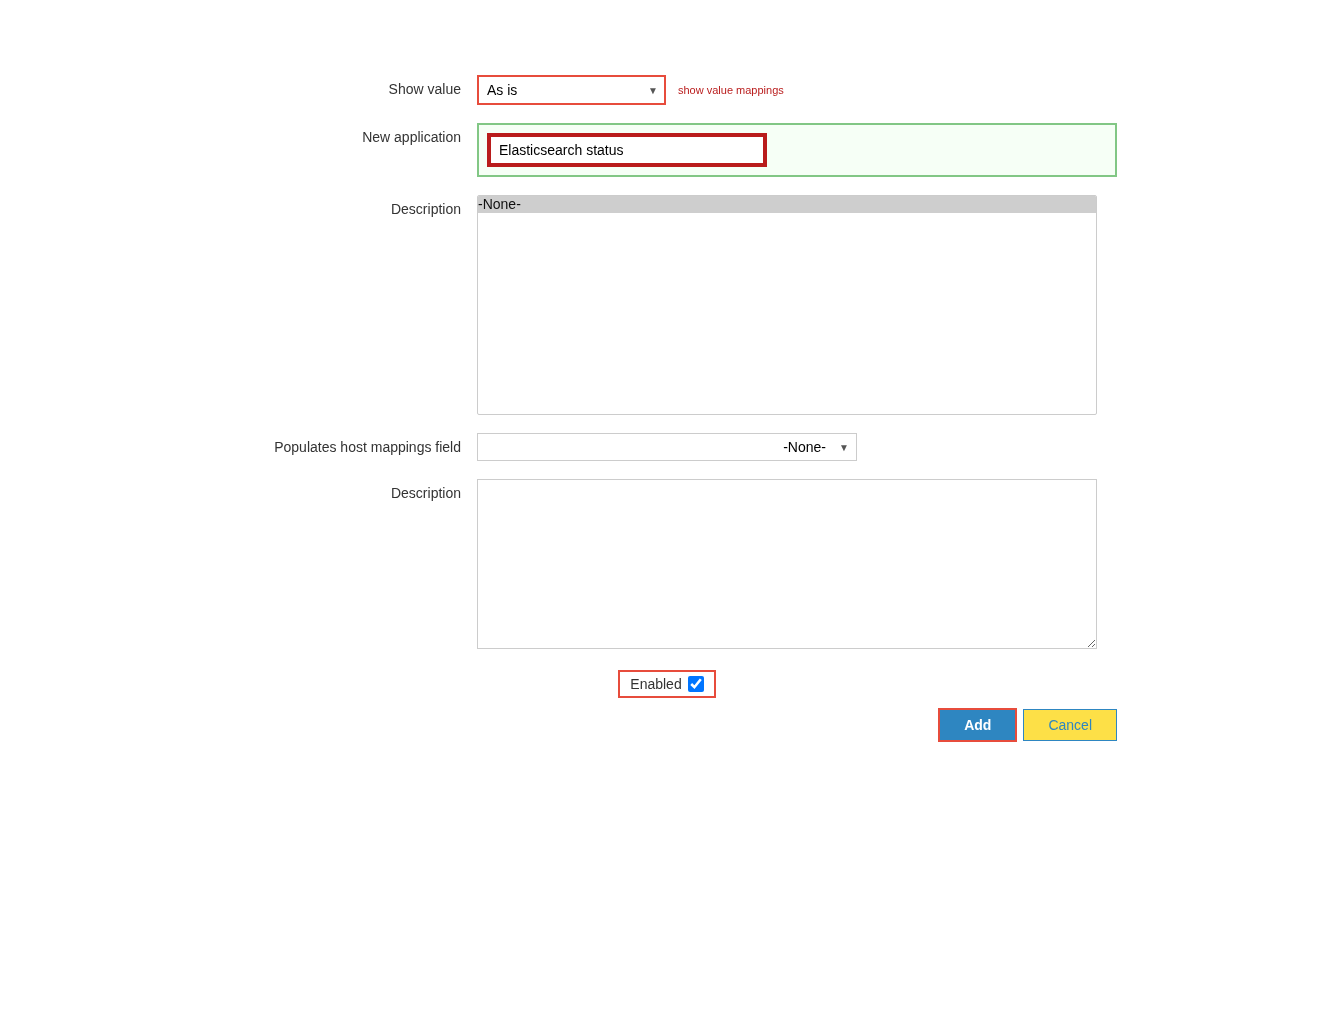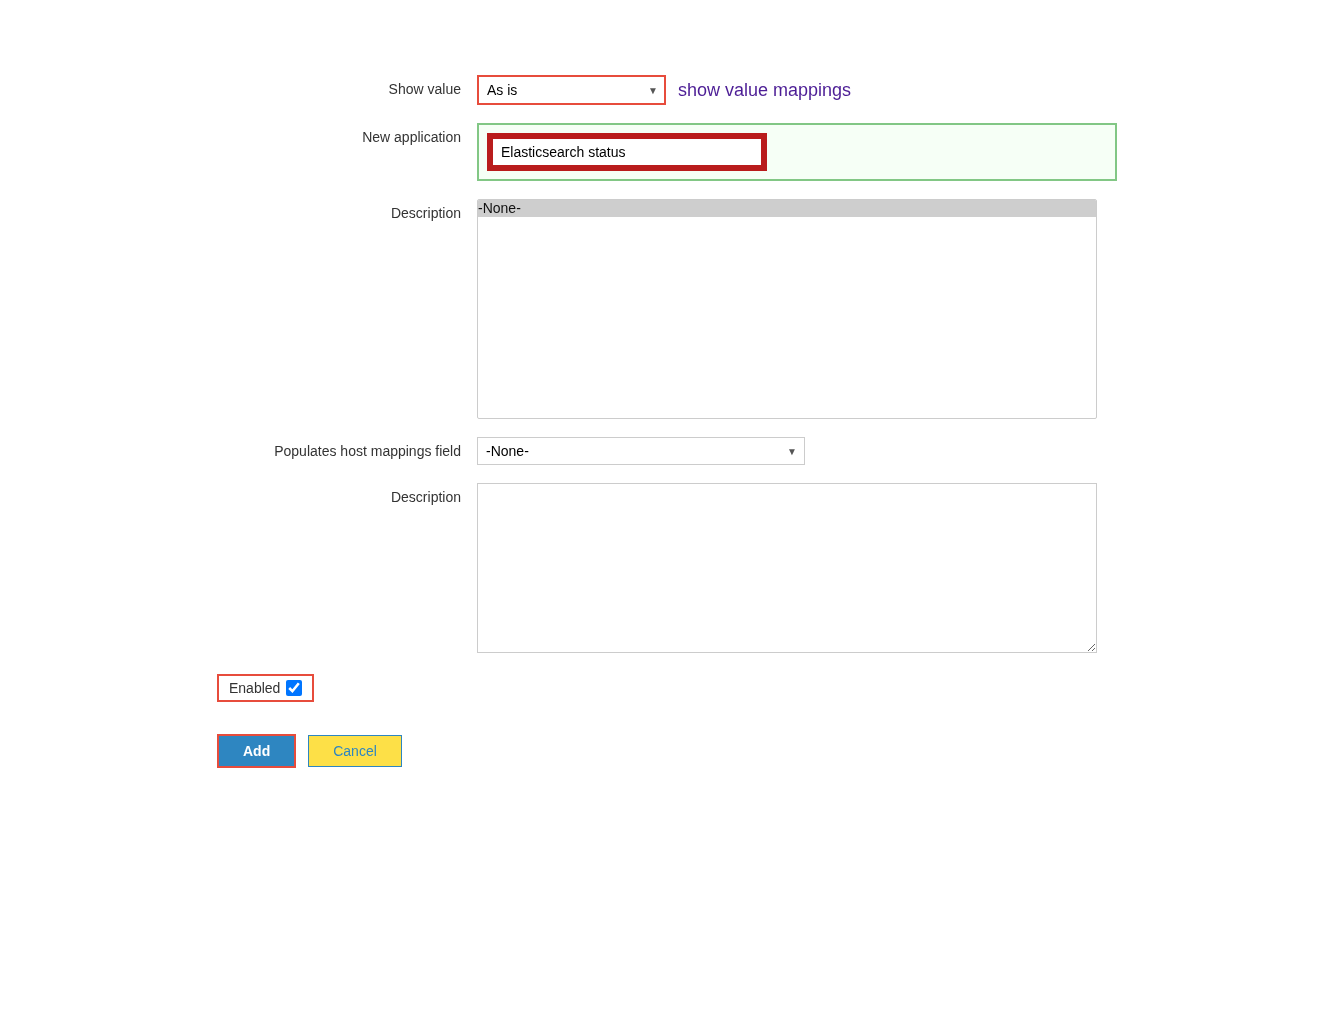--- a/index.html
+++ b/index.html
@@ -71,36 +71,36 @@
       position: absolute;
       right: 8px;
       top: 50%;
       transform: translateY(-50%);
       pointer-events: none;
       font-size: 10px;
       color: #555;
     }
 
     .show-value-mappings-link {
-      color: #4c1d95;
+      color: #b91c1c;
       text-decoration: none;
-      font-size: 18px;
+      font-size: 11px;
     }
 
     
     .new-application-wrapper {
       border: 2px solid #82c785;
       background: #f6fff6;
       padding: 8px;
       display: inline-block;
       width: 100%;
     }
 
     .new-application-input {
-      border: 6px solid #b91c1c;
+      border: 4px solid #b91c1c;
       padding: 5px 8px;
       font-size: 14px;
       width: 280px;
       outline: none;
     }
 
     
     .applications-listbox {
       width: 620px;
       height: 220px;
@@ -116,23 +116,24 @@
       display: inline-block;
     }
 
     .populates-select {
       appearance: none;
       -webkit-appearance: none;
       border: 1px solid #ccc;
       padding: 5px 30px 5px 8px;
       font-size: 14px;
       background: #fff;
-      width: 328px;
-      cursor: pointer;
-      outline: none;
+      width: 380px;
+      cursor: pointer;
+      outline: none;
+      text-align: right;
     }
 
     .populates-select-arrow {
       position: absolute;
       right: 8px;
       top: 50%;
       transform: translateY(-50%);
       pointer-events: none;
       font-size: 10px;
       color: #555;
@@ -146,23 +147,23 @@
       padding: 6px 8px;
       font-size: 14px;
       resize: both;
       outline: none;
       font-family: Arial, sans-serif;
     }
 
     
     .enabled-row {
       display: flex;
-      justify-content: flex-start;
-      align-items: center;
-      margin-bottom: 32px;
+      justify-content: center;
+      align-items: center;
+      margin-bottom: 10px;
     }
 
     .enabled-wrapper {
       border: 2px solid #e74c3c;
       padding: 4px 10px;
       display: inline-flex;
       align-items: center;
       gap: 6px;
     }
 
@@ -173,23 +174,23 @@
 
     .enabled-checkbox {
       width: 16px;
       height: 16px;
       cursor: pointer;
     }
 
     
     .buttons-row {
       display: flex;
-      justify-content: flex-start;
-      align-items: center;
-      gap: 12px;
+      justify-content: flex-end;
+      align-items: center;
+      gap: 6px;
     }
 
     .btn-add {
       background: #2e86c1;
       color: #fff;
       border: 2px solid #e74c3c;
       padding: 7px 24px;
       font-size: 14px;
       font-weight: bold;
       cursor: pointer;

